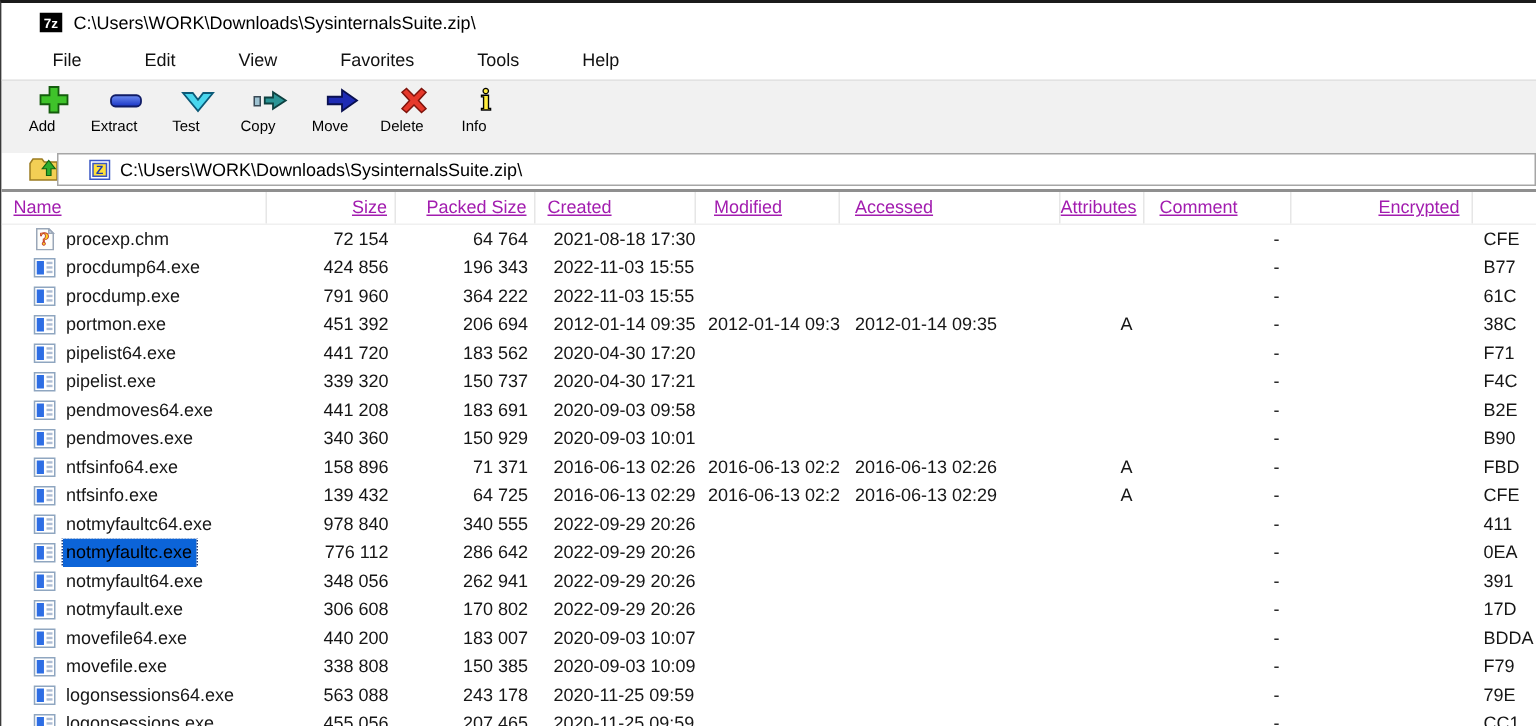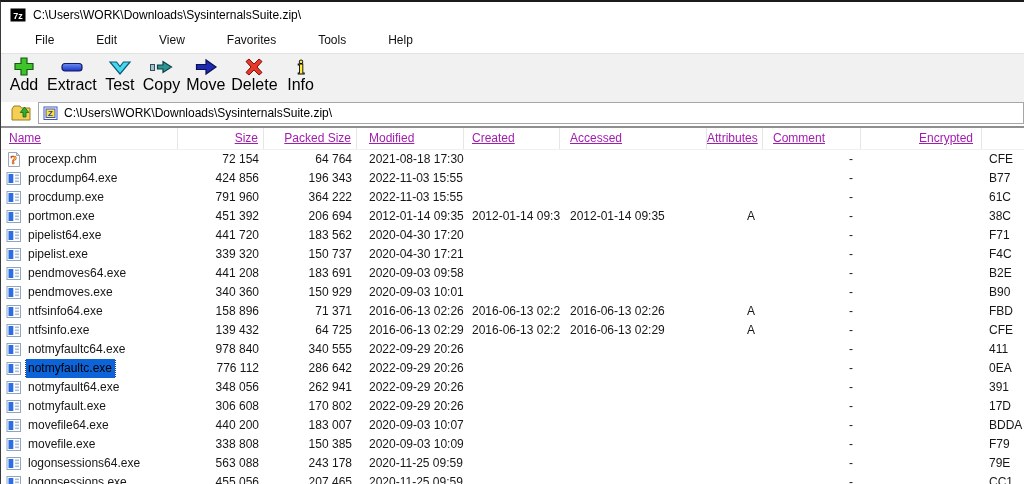--- a/index.html
+++ b/index.html
@@ -17,21 +17,21 @@
   .titlebar .ttext { font-size:12px; color:#000; white-space:nowrap; }
 
   
   .menubar { height:25px; display:flex; align-items:center; background:#fff; padding-left:1px; }
   .menu-item { padding:0 9px; line-height:25px; color:#111; cursor:default;margin-left:24px; }
 
   
   .toolbar { height:49px; background:#f1f1f1; border-top:1px solid #e2e2e2; display:flex; align-items:stretch; padding-left:3px; }
   .tbtn { min-width:40px; padding:2px 3px 1px; display:flex; flex-direction:column; align-items:center; justify-content:flex-start; gap:1px; }
   .tbtn .ticn { height:21px; display:flex; align-items:center; }
-  .tbtn .tlbl { font-size:16px; color:#000; line-height:14px; white-space:nowrap; }
+  .tbtn .tlbl { font-size:10px; color:#000; line-height:14px; white-space:nowrap; }
 
   
   .addressbar { height:26px; background:#fff; border-bottom:2px solid #8f8f8f; display:flex; align-items:center; padding:0 0 2px 6px; }
   .upbtn { width:28px; height:22px; display:flex; align-items:center; justify-content:center; }
   .addr-field { height:22px; flex:1; margin-left:3px; border:1px solid #a6a6a6; background:#fff; display:flex; align-items:center; gap:5px; padding-left:4px; overflow:hidden; }
   .addr-field .atext { white-space:nowrap; color:#000; }
 
   
   .list-wrap { position:relative; width:1024px; height:356px; overflow:hidden; background:#fff; }
   .list-inner { width:1101px; }
@@ -46,21 +46,21 @@
   .c-size,.h-size{padding-right:5px}
   .c-packed,.h-packed{padding-right:5px}
   .c-modified,.h-modified{padding-left:12px}
   .c-created,.h-created{padding-left:8px}
   .c-accessed,.h-accessed{padding-left:10px}
   .c-attributes,.h-attributes{padding-right:8px}
   .c-encrypted,.h-encrypted{padding-right:8px}
   .c-comment,.h-comment{padding-left:10px}
   .c-crc,.h-crc{padding-left:7px}
 
-  .icon { display:inline-flex; flex:0 0 auto; }
+  .icon { display:inline-flex; flex:0 0 auto;margin-left:16px; }
   .fname { padding:0 3px 0 2px;text-align:right; }
   .fname.selected { background:#0c64d8; color:#000000; outline:1px dotted #27407c; outline-offset:0px; }
 </style>
 </head>
 <body>
 
 <div class="window">
 
   <div class="titlebar">
     <span class="ticon icon">
@@ -181,22 +181,22 @@
       <span class="atext">C:\Users\WORK\Downloads\SysinternalsSuite.zip\</span>
     </div>
   </div>
 
   <div class="list-wrap">
     <div class="list-inner">
       <div class="lheader" style="grid-template-columns: 177px 86px 93px 107px 96px 147px 56px 98px 121px 120px;">
           <div class="hcell left h-name">Name</div>
           <div class="hcell right h-size">Size</div>
           <div class="hcell right h-packed">Packed Size</div>
+          <div class="hcell left h-created">Created</div>
           <div class="hcell left h-modified">Modified</div>
-          <div class="hcell left h-created">Created</div>
           <div class="hcell left h-accessed">Accessed</div>
           <div class="hcell right h-attributes">Attributes</div>
           <div class="hcell left h-comment">Comment</div>
           <div class="hcell right h-encrypted">Encrypted</div>
           <div class="hcell left h-crc"></div>
         </div>
       <div>
           <div class="row" style="grid-template-columns: 177px 86px 93px 107px 96px 147px 56px 98px 121px 120px;">
             <div class="cell left c-name">
               <span class="icon">

